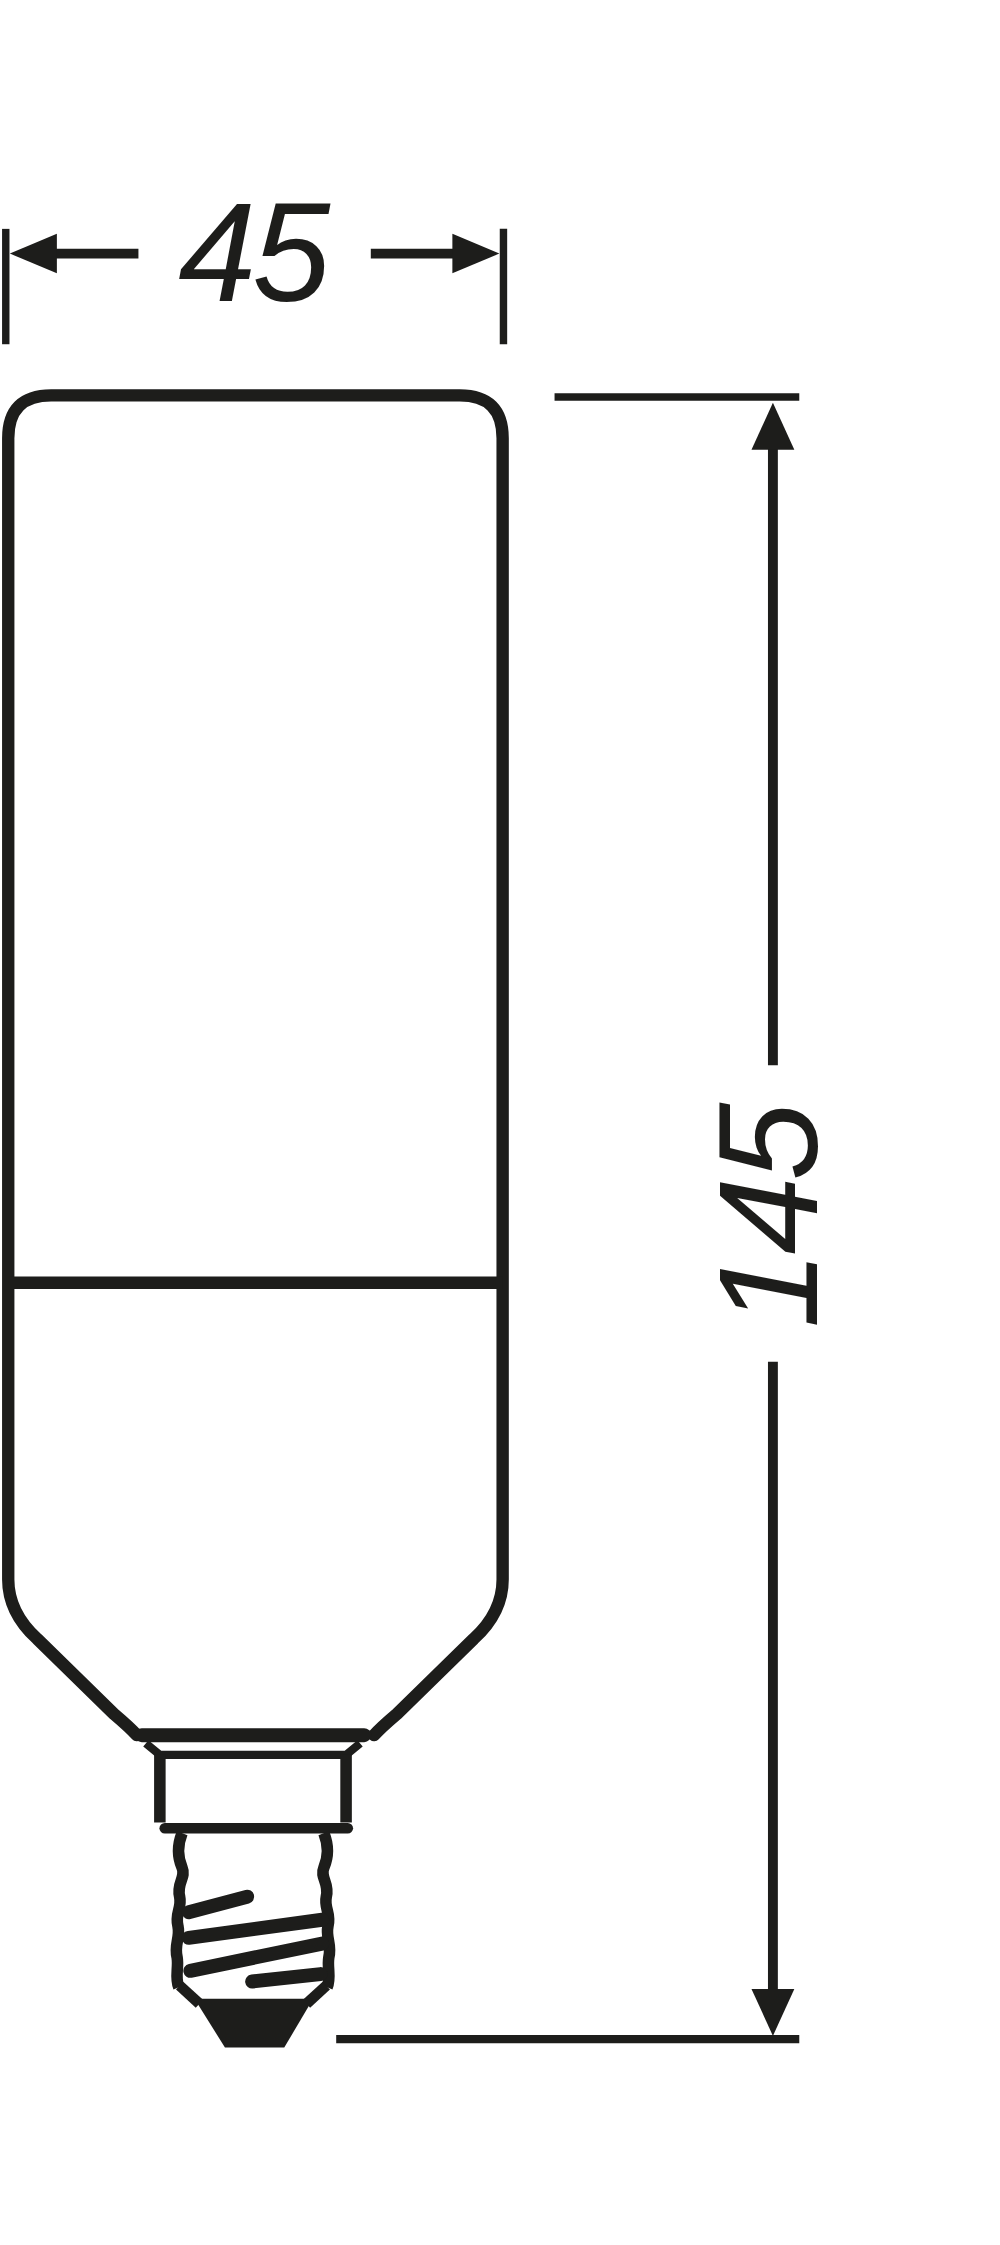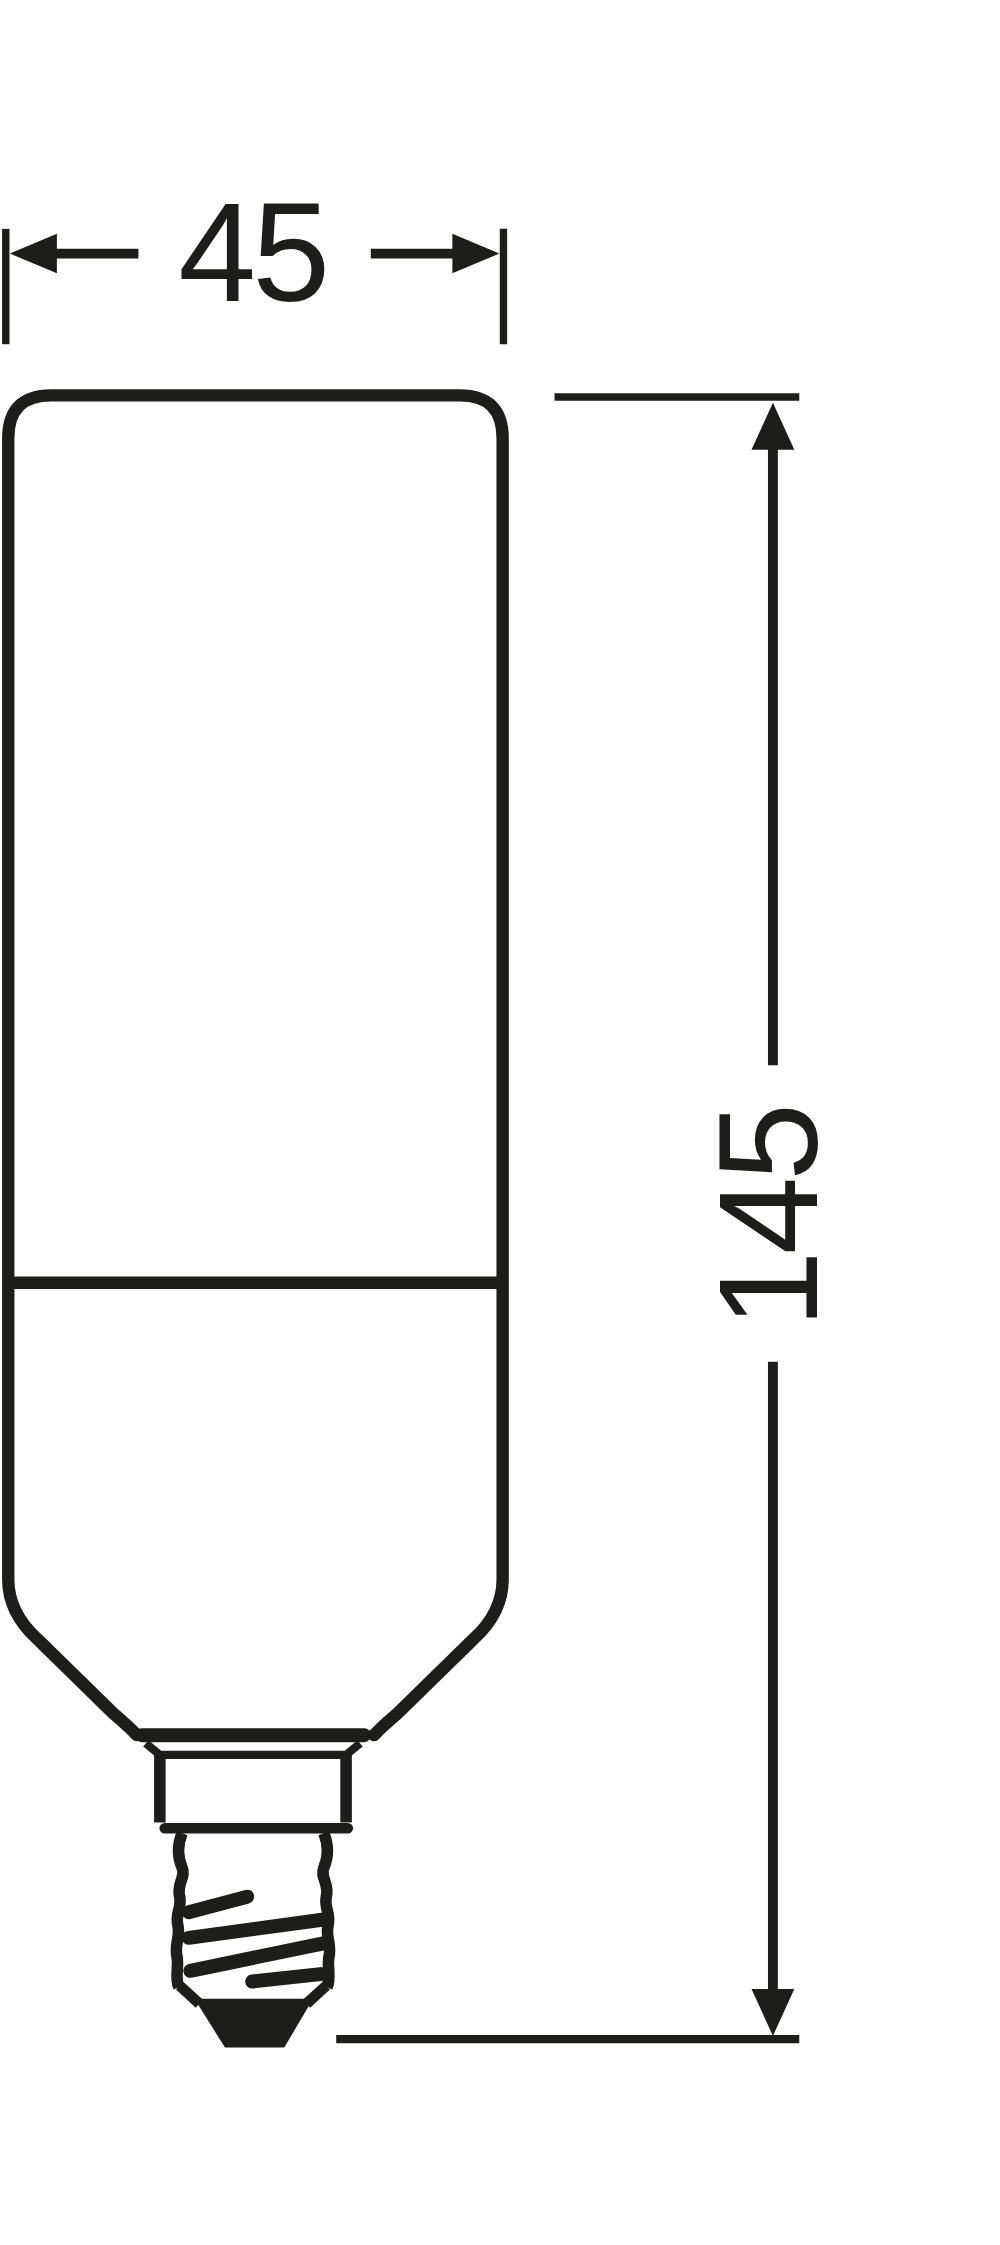--- a/index.html
+++ b/index.html
@@ -2,20 +2,21 @@
 <html><head>
 <meta charset="utf-8">
 <style>
   html, body { margin: 0; padding: 0; background: #ffffff; }
   .canvas {
     position: relative;
     width: 824px;
     height: 2245px;
     background: #ffffff;
     overflow: hidden;
+    font-style: italic;
   }
   .canvas svg { display: block; width: 100%; height: 100%; }
   text.dim-label {
     font-family: "Liberation Sans", "DejaVu Sans", sans-serif;
     font-size: 170px;
     letter-spacing: -5px;
   }
 </style>
 </head>
 <body>

